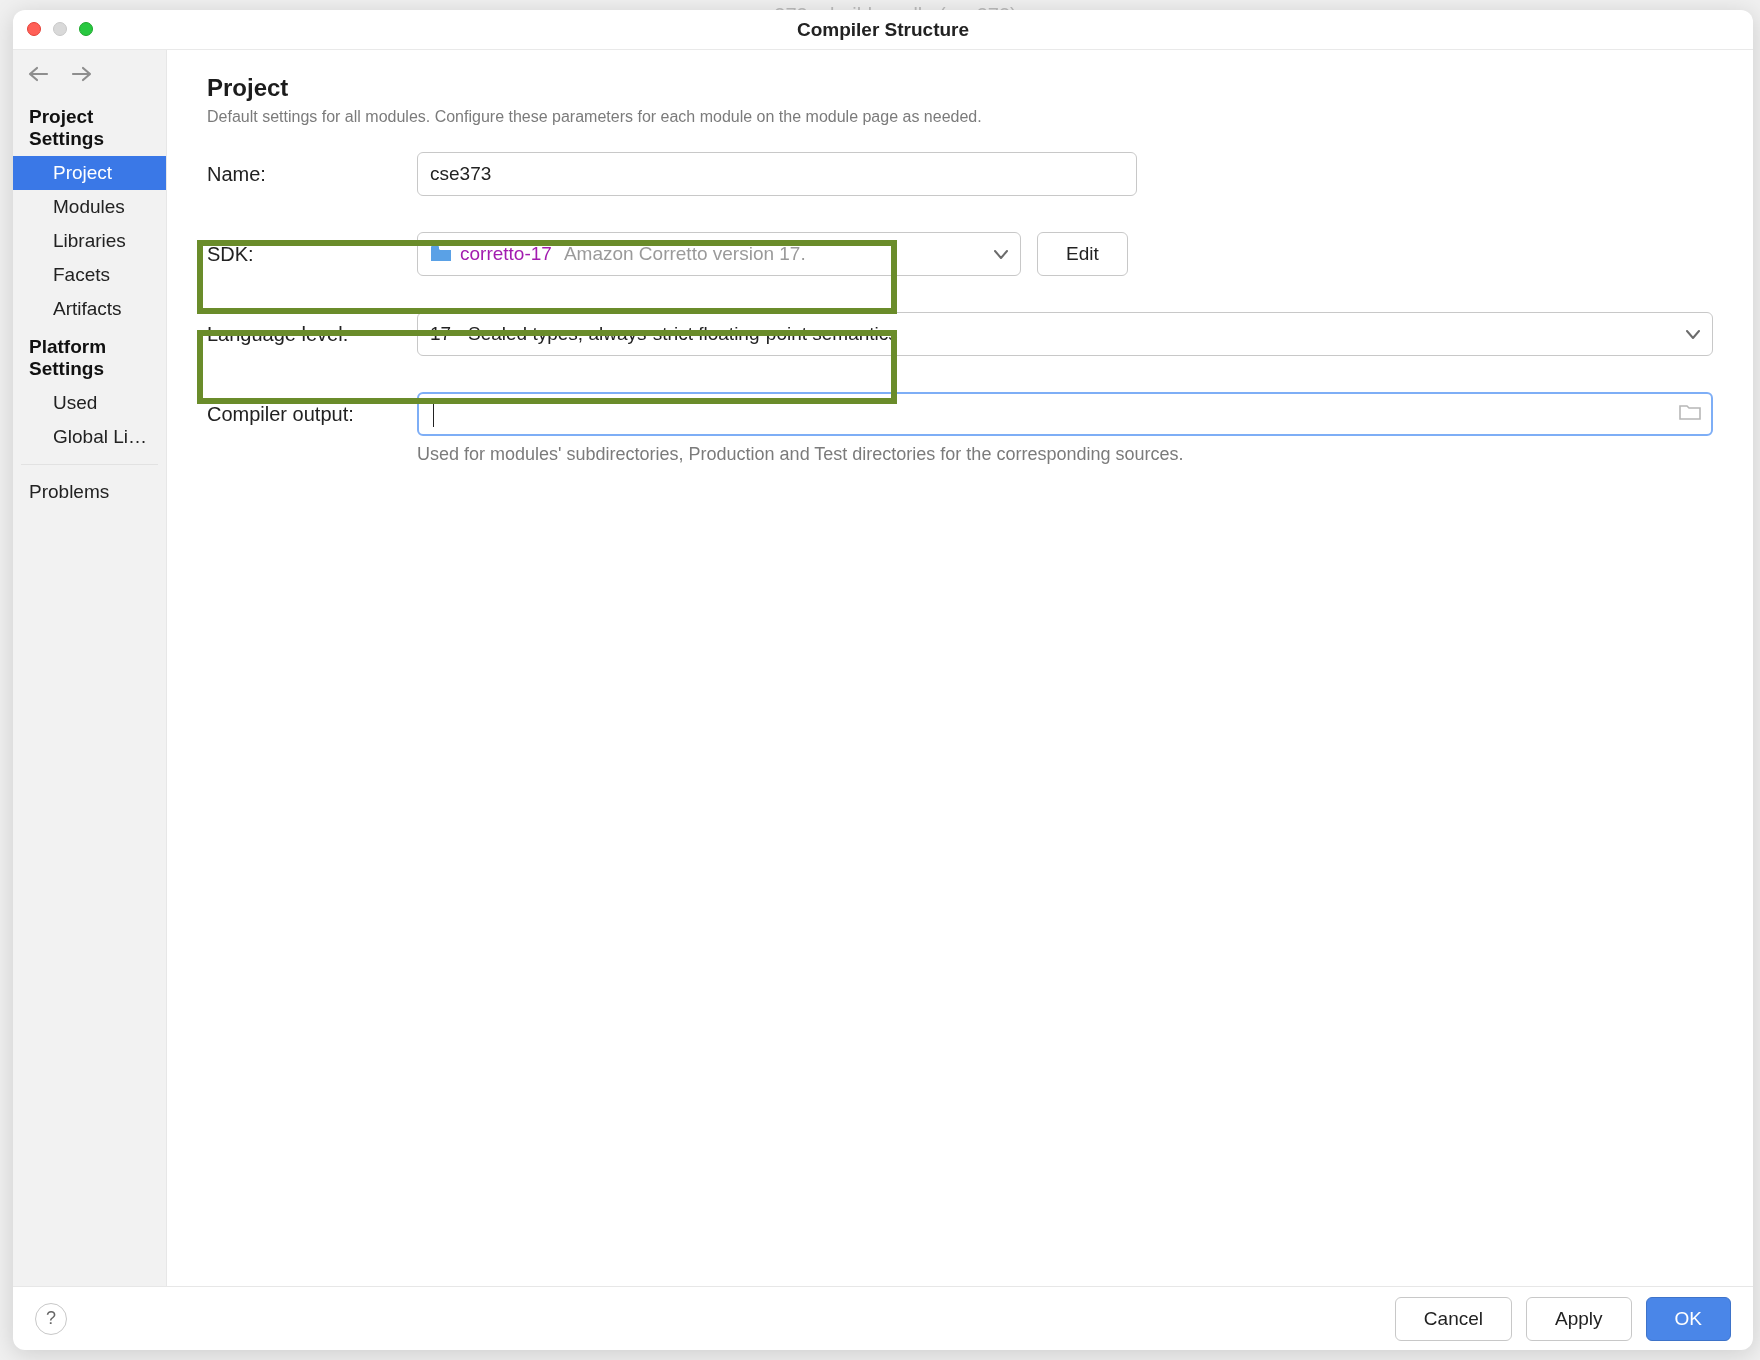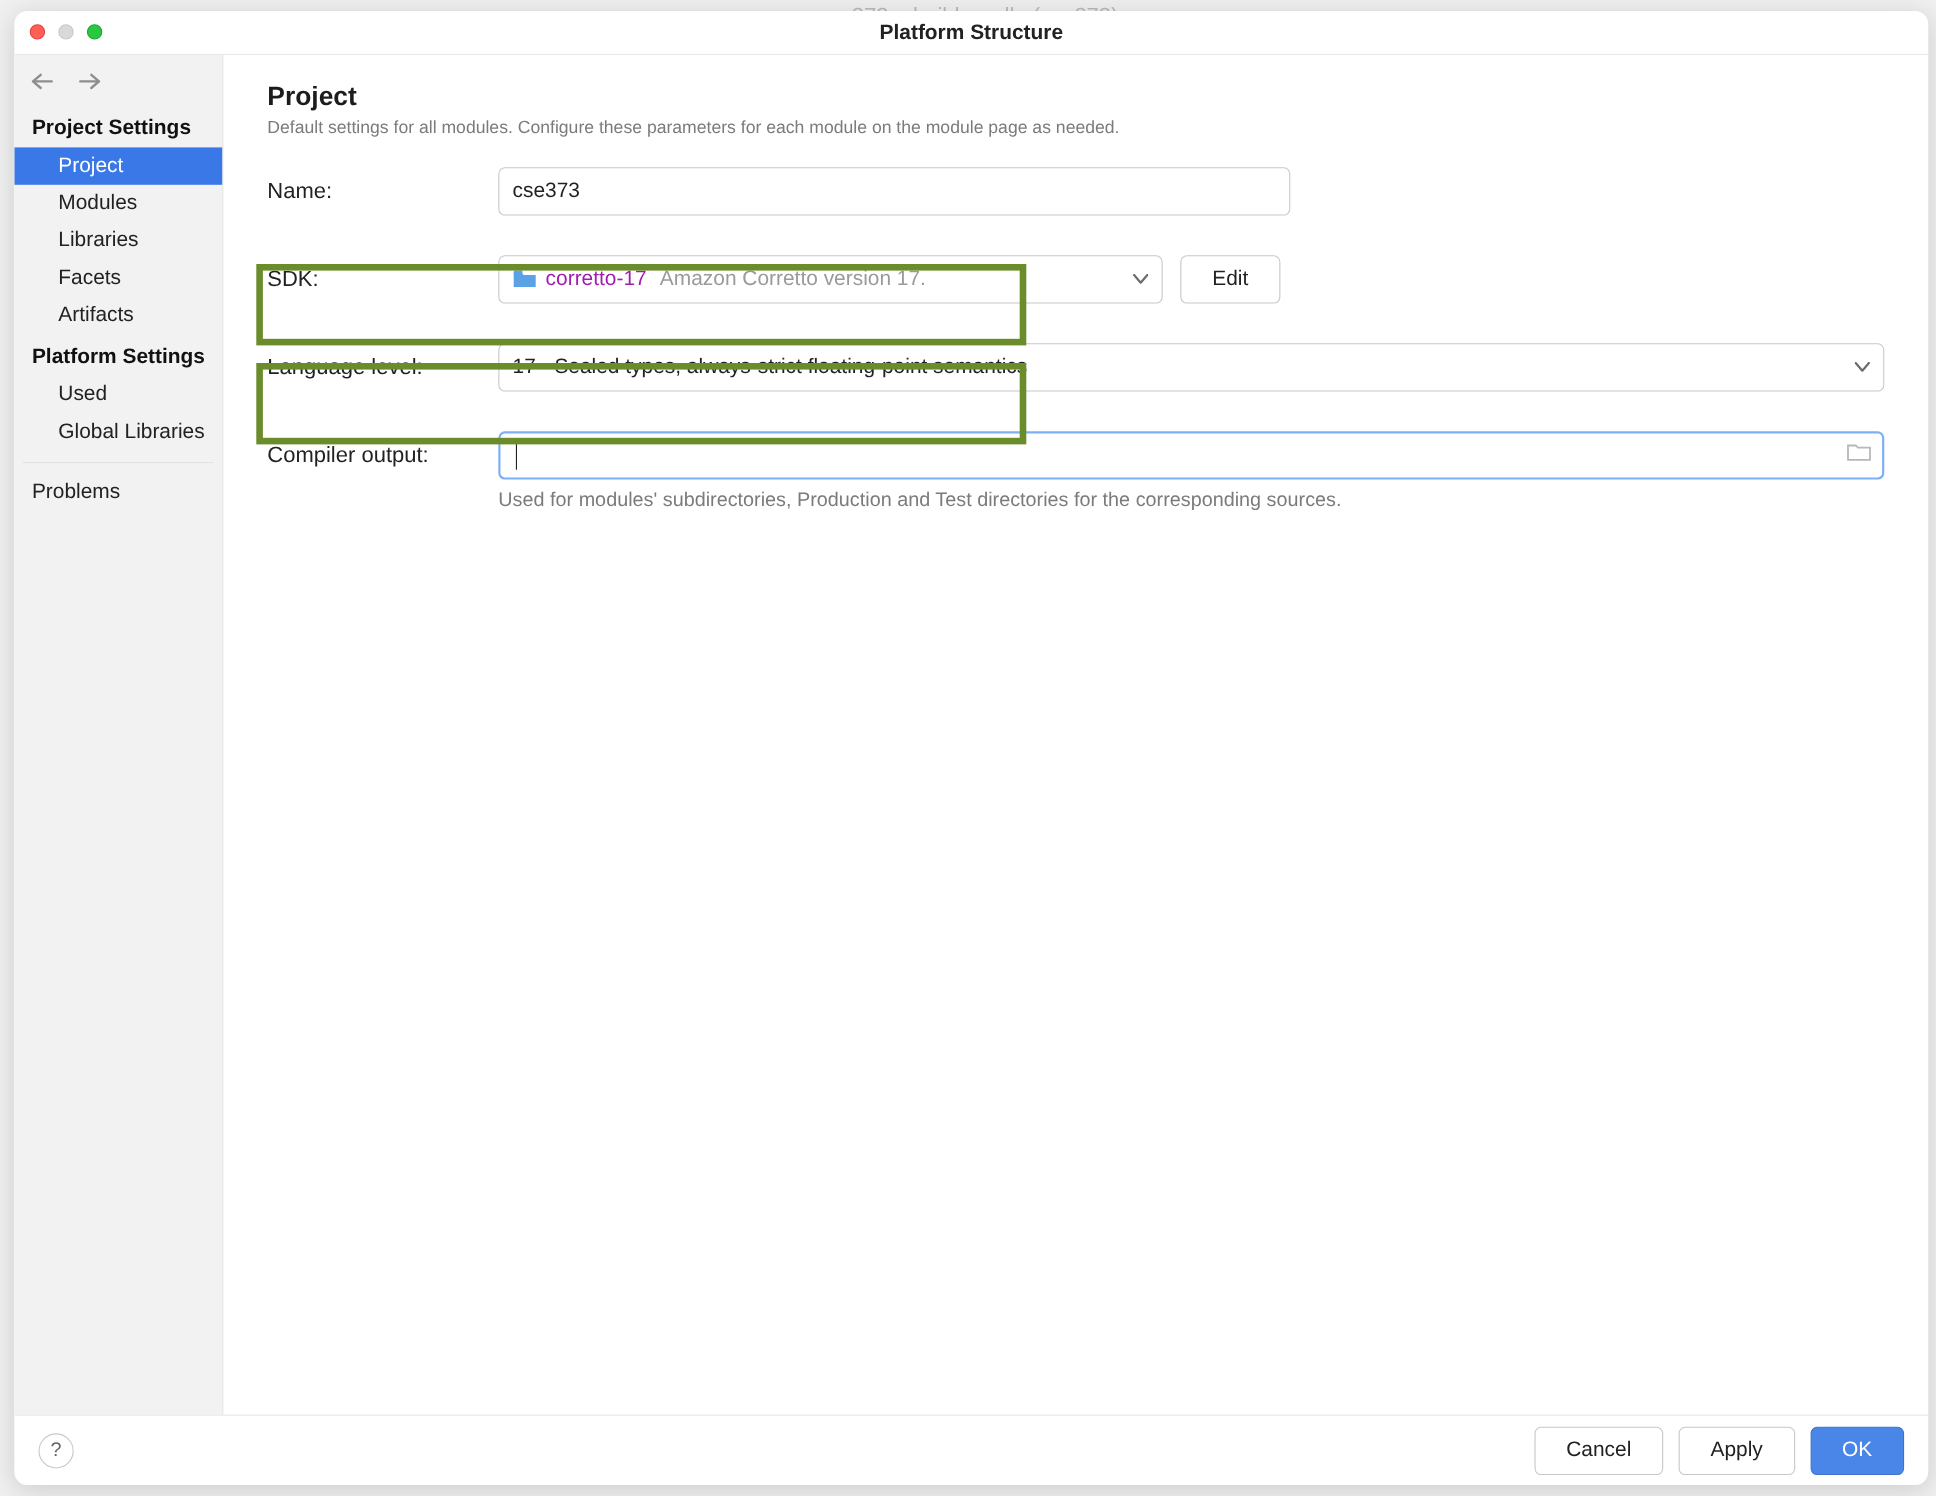--- a/index.html
+++ b/index.html
@@ -53,21 +53,21 @@
     .dot.red { background: #ff5f57; border: 0.5px solid #e34138; }
     .dot.grey { background: #d9d9d9; border: 0.5px solid #c8c8c8; }
     .dot.green { background: #28c840; border: 0.5px solid #1ea62d; }
     .title-text { font-weight: 600; font-size: 19px; color: #222; }
     .body {
       flex: 1 1 auto;
       display: flex;
       min-height: 0;
     }
     .sidebar {
-      width: 190px;
+      width: 154px;
       background: #f2f2f2;
       border-right: 1px solid #e7e7e7;
       padding-top: 6px;
       display: flex;
       flex-direction: column;
     }
     .nav-arrows {
       display: flex;
       gap: 22px;
       padding: 10px 14px 14px 14px;
@@ -193,21 +193,21 @@
 <div class="bg-hint">cse373 – build.gradle (cse373)</div>
 
 <div class="dialog">
 
   <div class="titlebar">
     <div class="traffic-lights">
       <div class="dot red"></div>
       <div class="dot grey"></div>
       <div class="dot green"></div>
     </div>
-    <div class="title-text">Platform Structure</div>
+    <div class="title-text">Compiler Structure</div>
   </div>
 
   <div class="body">
 
     <div class="sidebar">
       <div class="nav-arrows">
         <span class="arrow">
           <svg width="22" height="16" viewBox="0 0 22 16">
               <path d="M10 2 L3 8 L10 14 M3 8 H20" stroke="#8e8e8e" stroke-width="2.2" fill="none" stroke-linecap="round" stroke-linejoin="round"></path>
             </svg>

